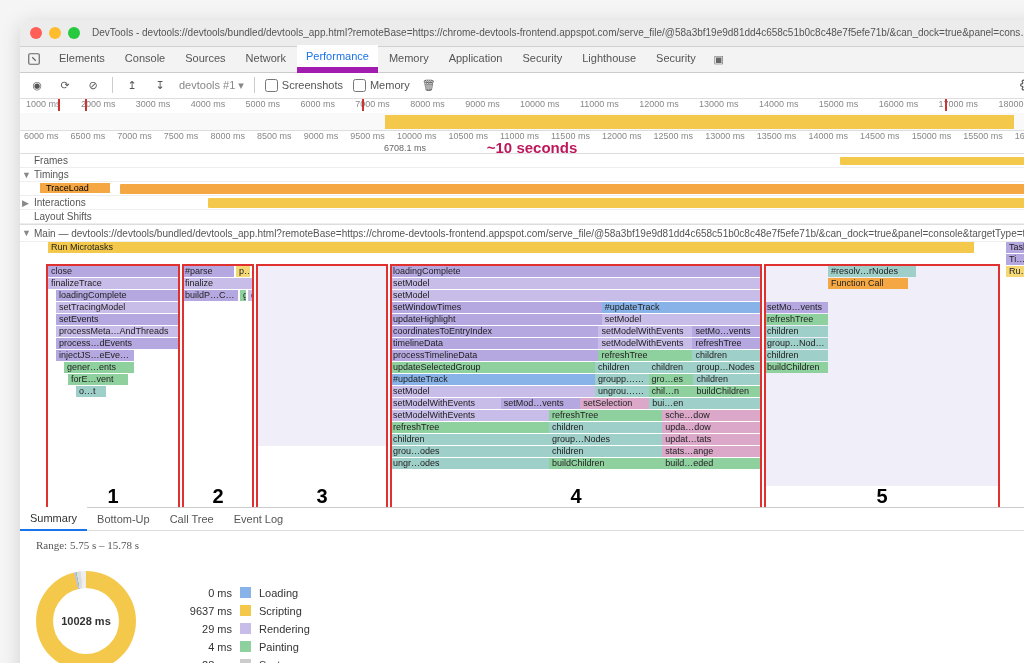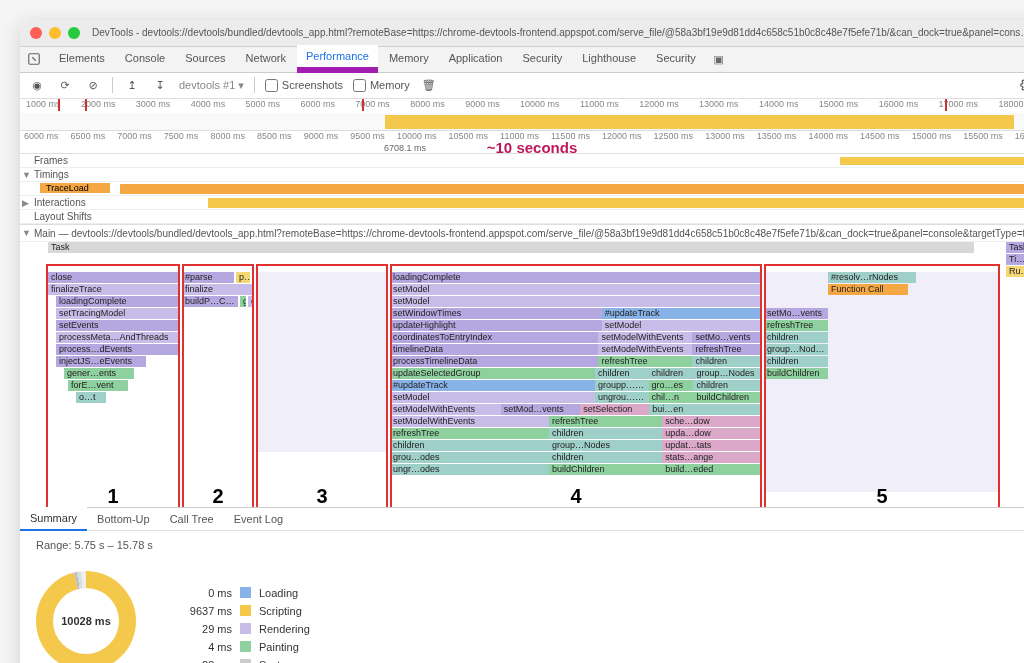--- a/index.html
+++ b/index.html
@@ -39,21 +39,21 @@
 .bar { position: absolute; height: 10px; top: 2px; border-radius: 1px; }
 .bar-orange { background: #f4a742; }
 .bar-yellow { background: #f4c94b; }
 .interaction-bar { left: 128px; right: 4px; }
 .traceload-bar { left: 10px; right: 4px; }
 
 .main-hdr { font-size: 10px; color: #555; padding: 3px 4px 3px 14px; border-bottom: 1px solid #eee; white-space: nowrap; overflow: hidden; text-overflow: ellipsis; position: relative; }
 .main-hdr .disclose { left: 2px; top: 3px; }
 
 .flame { height: 280px; position: relative; overflow: hidden; background: #fff; }
-.col { position: absolute; top: 6px; bottom: 0; }
+.col { position: absolute; top: 0; bottom: 0; }
 .stack { position: absolute; left: 0; right: 0; }
 .row { height: 11px; margin-bottom: 1px; font-size: 9px; color: #222; white-space: nowrap; overflow: hidden; text-overflow: ellipsis; padding: 0 3px; line-height: 11px; }
 .c-task { background: #d8d8d8; }
 .c-micro { background: #f4c94b; }
 .c-violet { background: #b5a8e0; }
 .c-violet2 { background: #c8bce8; }
 .c-green { background: #8fd19e; }
 .c-teal { background: #9fcfc9; }
 .c-pink { background: #dba8c9; }
 .c-blue { background: #88b3e8; }
@@ -62,21 +62,21 @@
 .c-faded { background: rgba(180,170,220,0.2); }
 .region { position: absolute; border: 2px solid #e03030; pointer-events: none; }
 .region-num { position: absolute; bottom: 4px; left: 50%; transform: translateX(-50%); font-weight: 700; font-size: 20px; color: #000; }
 .redtick { position: absolute; top: 0; width: 2px; height: 12px; background: #cc3333; }
 
 .detail-tabs { height: 24px; border-top: 1px solid #ccc; border-bottom: 1px solid #ddd; display: flex; align-items: center; font-size: 11px; }
 .dtab { padding: 5px 10px; color: #555; cursor: pointer; }
 .dtab.active { background: #fff; border-bottom: 2px solid #1a73e8; color: #333; }
 
 .summary { flex: 1; display: flex; padding: 12px 16px; gap: 40px; align-items: flex-start; background: #fff; }
-.range { position: absolute; font-size: 11px; color: #555; margin-bottom: 27px; }
+.range { position: absolute; font-size: 11px; color: #555; margin-bottom: 27px; font-family: Liberation Serif, serif; }
 .donut-wrap { position: relative; width: 100px; height: 100px; margin-top: 28px; }
 .donut { width: 100px; height: 100px; border-radius: 50%; background: conic-gradient(#f4c94b 0deg 346deg, #c8bce8 346deg 348deg, #8fd19e 348deg 349deg, #ddd 349deg 354deg, #eee 354deg 360deg); display: flex; align-items: center; justify-content: center; }
 .donut-inner { width: 66px; height: 66px; border-radius: 50%; background: #fff; display: flex; align-items: center; justify-content: center; font-weight: 700; font-size: 11px; }
 .legend { display: flex; flex-direction: column; gap: 6px; margin-top: 44px; }
 .lg-row { display: flex; align-items: center; gap: 8px; font-size: 11px; }
 .lg-ms { width: 56px; text-align: right; color: #333; }
 .lg-sw { width: 11px; height: 11px; }
 .sw-loading { background: #88b3e8; }
 .sw-scripting { background: #f4c94b; }
 .sw-rendering { background: #c8bce8; }
@@ -231,33 +231,34 @@
   </div>
 
   <div class="main-hdr">
     <span class="disclose">▼</span><span>Main — devtools://devtools/bundled/devtools_app.html?remoteBase=https://chrome-devtools-frontend.appspot.com/serve_file/@58a3bf19e9d81dd4c658c51b0c8c48e7f5efe71b/&amp;can_dock=true&amp;panel=console&amp;targetType=tab&amp;debugFrontend=true</span>
   </div>
 
   <div class="flame">
 
     <div class="row c-task" style="position:absolute;left:28px;right:70px;top:0">Task</div>
     <div class="row c-violet" style="position:absolute;right:4px;width:34px;top:0">Task</div>
+    <div class="row c-micro" style="position:absolute;left:28px;right:70px;top:12">Run Microtasks</div>
     <div class="row c-violet" style="position:absolute;right:4px;width:34px;top:12px">Ti…ed</div>
     <div class="row c-yellow" style="position:absolute;right:4px;width:34px;top:24px">Ru…ks</div>
 
     <div class="col" style="left:28px;width:130px">
       <div class="stack" style="top:24px">
         <div class="row c-violet">close</div>
         <div class="row c-violet2">finalizeTrace</div>
         <div class="row c-violet" style="margin-left:8px">loadingComplete</div>
         <div class="row c-violet2" style="margin-left:8px">setTracingModel</div>
         <div class="row c-violet" style="margin-left:8px">setEvents</div>
         <div class="row c-violet2" style="margin-left:8px">processMeta…AndThreads</div>
         <div class="row c-violet" style="margin-left:8px">process…dEvents</div>
-        <div class="row c-violet" style="margin-left:8px;width:90px">injectJS…eEvents</div>
+        <div class="row c-violet" style="margin-left:8px;width:78px">injectJS…eEvents</div>
         <div class="row c-green" style="margin-left:16px;width:70px">gener…ents</div>
         <div class="row c-green" style="margin-left:20px;width:60px">forE…vent</div>
         <div class="row c-teal" style="margin-left:28px;width:30px">o…t</div>
       </div>
     </div>
 
     <div class="col" style="left:162px;width:70px">
       <div class="stack" style="top:24px">
         <div class="row c-violet" style="width:52px">#parse</div>
         <div class="row c-yellow" style="position:absolute;left:54px;width:14px;top:0">p…</div>

